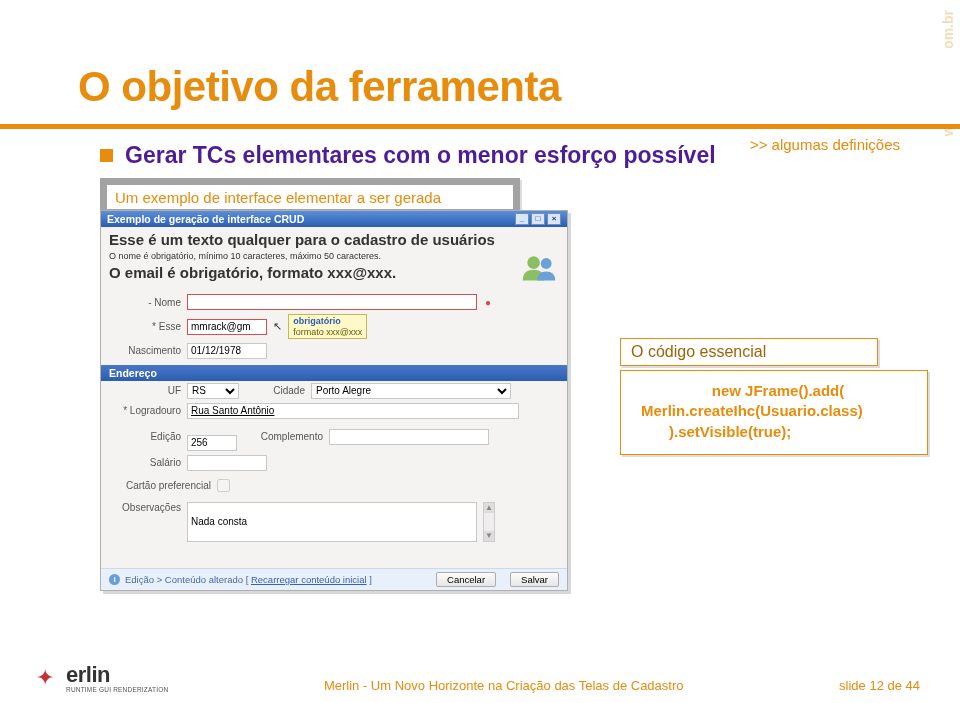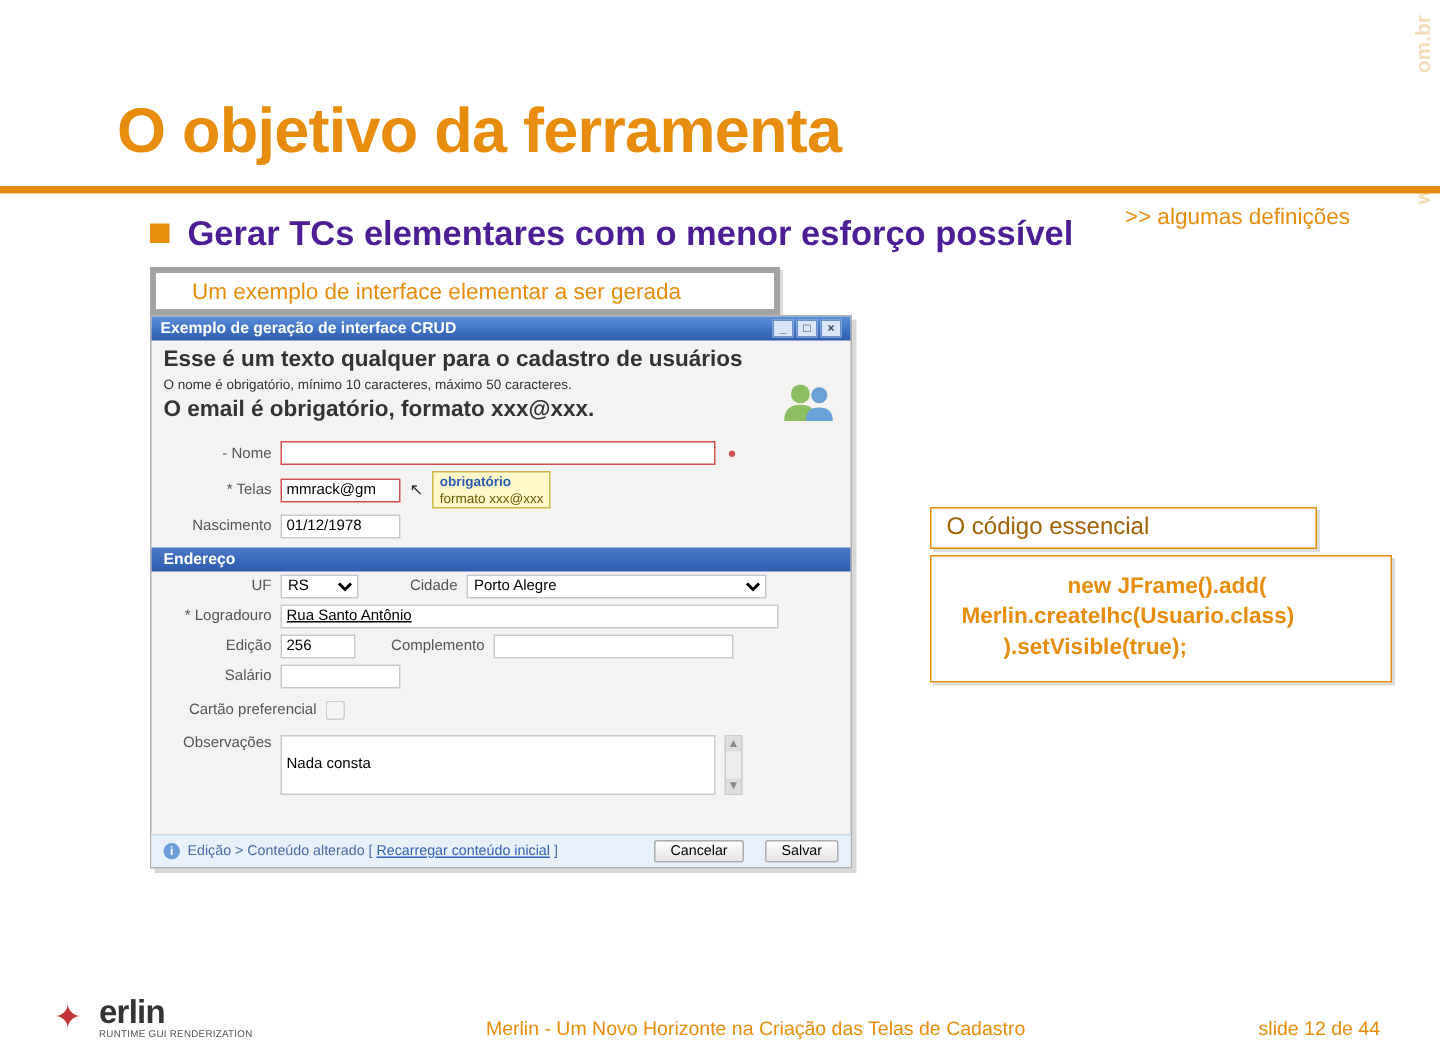--- a/index.html
+++ b/index.html
@@ -61,24 +61,24 @@
   }
   .bullet-row .txt {
     font-size: 23px;
     color: #4c1d95;
     font-weight: 600;
   }
   .example-box {
     position: absolute;
     left: 100px; top: 178px;
     width: 420px;
-    border: 4px solid #a3a3a3;
+    border: 7px solid #a3a3a3;
     background: #fff;
     box-shadow: 2px 2px 0 0 #dcdcdc;
-    padding: 4px 8px 3px 24px;
+    padding: 4px 8px 3px 8px;
     color: #e78c0c;
     font-size: 15px;
   }
   
   .crud {
     position: absolute;
     left: 100px; top: 210px;
     width: 468px;
     background: #f4f3f1;
     border: 1px solid #b0b0b0;
@@ -288,21 +288,21 @@
 
   <div class="spacer"></div>
 
   <div class="row">
     <label class="req">- Nome</label>
     <input type="text" class="red-border" style="width: 290px;">
     <span class="corner-req">●</span>
   </div>
 
   <div class="row">
-    <label class="req">* Telas</label>
+    <label class="req">* Esse</label>
     <input type="text" class="red-border" style="width: 80px;" value="mmrack@gm">
     <span style="font-size:11px;">↖</span>
     <span class="tooltip">
       <span class="tt-title">obrigatório</span>
       <span>formato xxx@xxx</span>
     </span>
   </div>
 
   <div class="row">
     <label>Nascimento</label>
@@ -322,21 +322,21 @@
     </select>
   </div>
 
   <div class="row">
     <label>* Logradouro</label>
     <input type="text" style="width: 332px; text-decoration: underline;" value="Rua Santo Antônio">
   </div>
 
   <div class="row">
     <label>Edição</label>
-    <input type="text" style="width: 50px;" value="256">
+    <input type="text" style="width: 50px; margin-top: 12px;" value="256">
     <label style="width:80px">Complemento</label>
     <input type="text" style="width: 160px;">
   </div>
 
   <div class="row">
     <label>Salário</label>
     <input type="text" style="width: 80px;">
   </div>
 
   <div class="row" style="margin-top:4px;">

